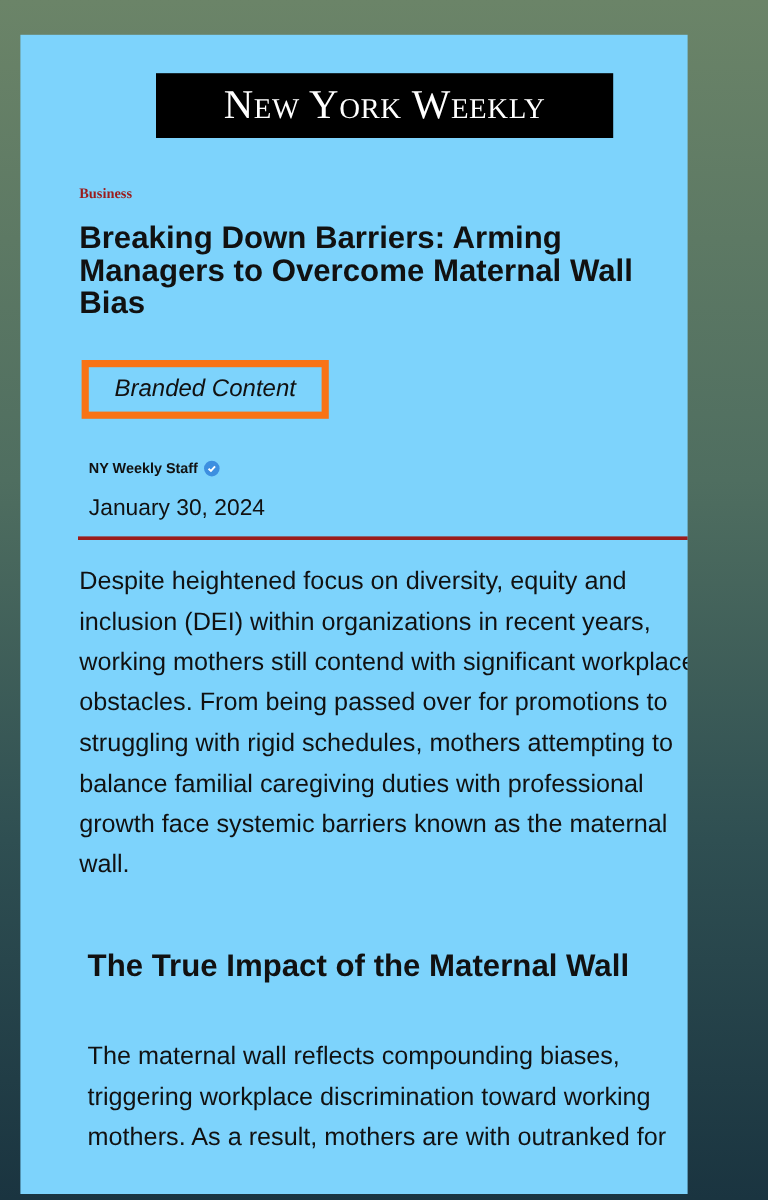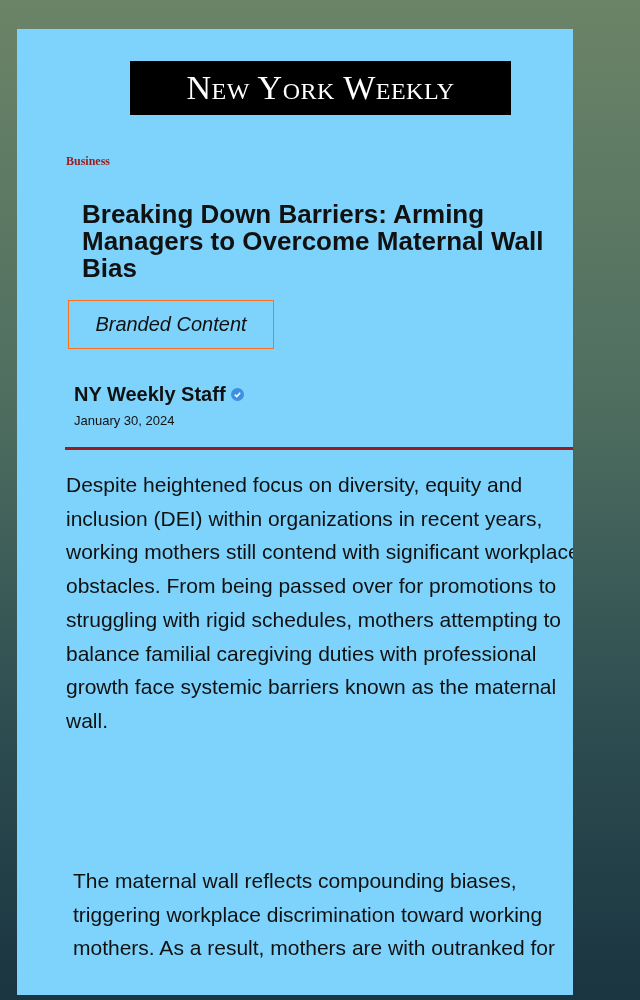--- a/index.html
+++ b/index.html
@@ -19,36 +19,36 @@
     display: flex; align-items: center; justify-content: center;
     font-family: "Liberation Serif", serif; font-size: 34px; letter-spacing: 0.5px;
     font-variant: small-caps; font-weight: normal;
   }
   .section-label {
     position: absolute; left: 49px; top: 125px;
     color: #9b1c1c; font-family: "Liberation Serif", serif; font-weight: bold; font-size: 12px;
   }
   .headline {
     position: absolute; left: 49px; top: 156px; width: 500px;
-    font-size: 26px; font-weight: bold; line-height: 27px; color: #111; margin: 16px;
+    font-size: 26px; font-weight: bold; line-height: 27px; color: #111; margin: 0;
   }
   .branded {
     position: absolute; left: 51px; top: 271px; width: 206px; height: 49px;
-    border: 1px solid #f97316; display: flex; align-items: center; justify-content: center;
+    border: 6px solid #f97316; display: flex; align-items: center; justify-content: center;
     font-style: italic; font-size: 20px; color: #111; box-sizing: border-box;
   }
   .author {
-    position: absolute; left: 57px; top: 354px; font-size: 20px; font-weight: bold; color: #111;
+    position: absolute; left: 57px; top: 354px; font-size: 12px; font-weight: bold; color: #111;
     display: flex; align-items: center; gap: 5px;
   }
   .verified {
     width: 13px; height: 13px; border-radius: 50%; background: #3d8fe0;
     display: inline-flex; align-items: center; justify-content: center;
   }
-  .date { position: absolute; left: 57px; top: 384px; font-size: 13px; color: #111; }
+  .date { position: absolute; left: 57px; top: 384px; font-size: 19px; color: #111; }
   .rule { position: absolute; left: 48px; top: 418px; width: 510px; height: 3px; background: #9b1c1c; }
   .para {
     position: absolute; left: 49px; width: 520px; font-size: 21px; line-height: 33.7px; color: #111; margin: 0;
   }
   .p1 { top: 439px; }
   .subhead {
     position: absolute; left: 56px; top: 758px; width: 500px; margin: 0;
     font-size: 26px; font-weight: bold; line-height: 35px; color: #111;
   }
   .p2 { left: 56px; top: 835px; }
@@ -65,14 +65,15 @@
     <span>NY Weekly Staff</span>
     <span class="verified">
       <svg width="9" height="9" viewBox="0 0 10 10">
           <path d="M2 5.2 L4.2 7.2 L8 3" stroke="#fff" stroke-width="1.8" fill="none"></path>
         </svg>
     </span>
   </div>
   <div class="date">January 30, 2024</div>
   <div class="rule"></div>
   <p class="para p1">Despite heightened focus on diversity, equity and inclusion (DEI) within organizations in recent years, working mothers still contend with significant workplace obstacles. From being passed over for promotions to struggling with rigid schedules, mothers attempting to balance familial caregiving duties with professional growth face systemic barriers known as the maternal wall.</p>
+  <h2 class="subhead">The True Impact of the Maternal Wall</h2>
   <p class="para p2">The maternal wall reflects compounding biases, triggering workplace discrimination toward working mothers. As a result, mothers are with outranked for</p>
 </div>
 
 </body></html>

